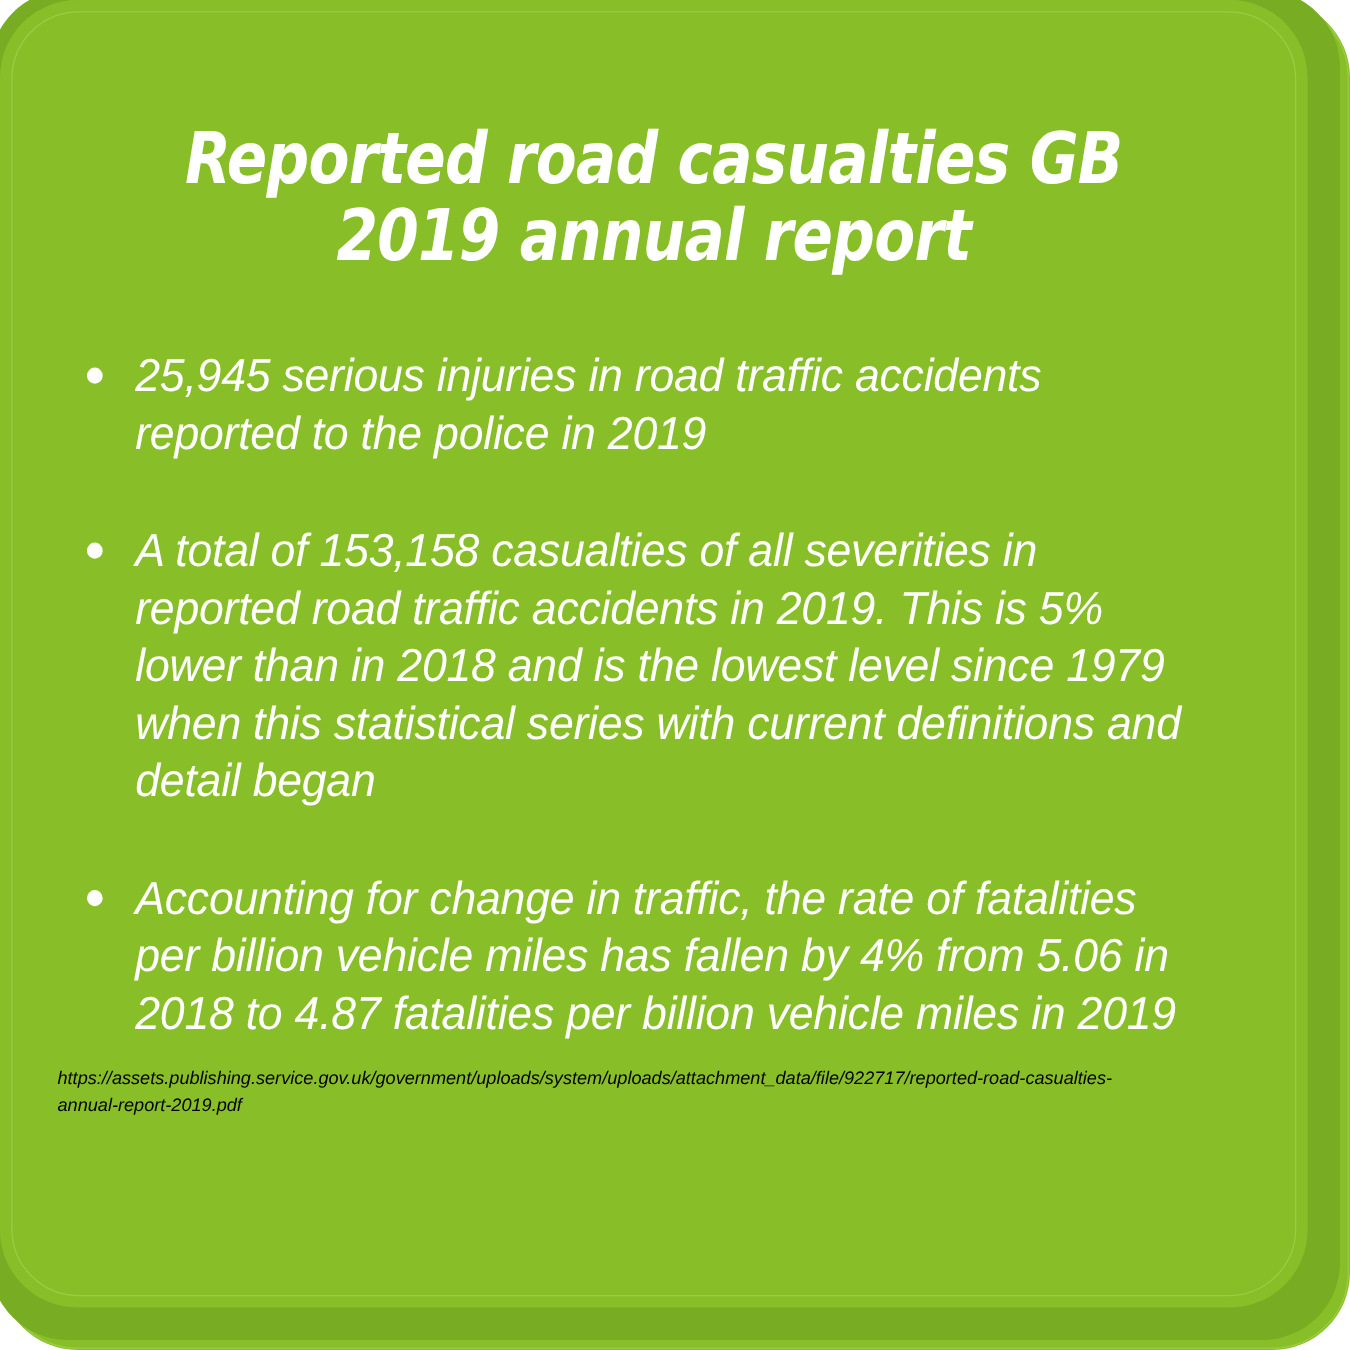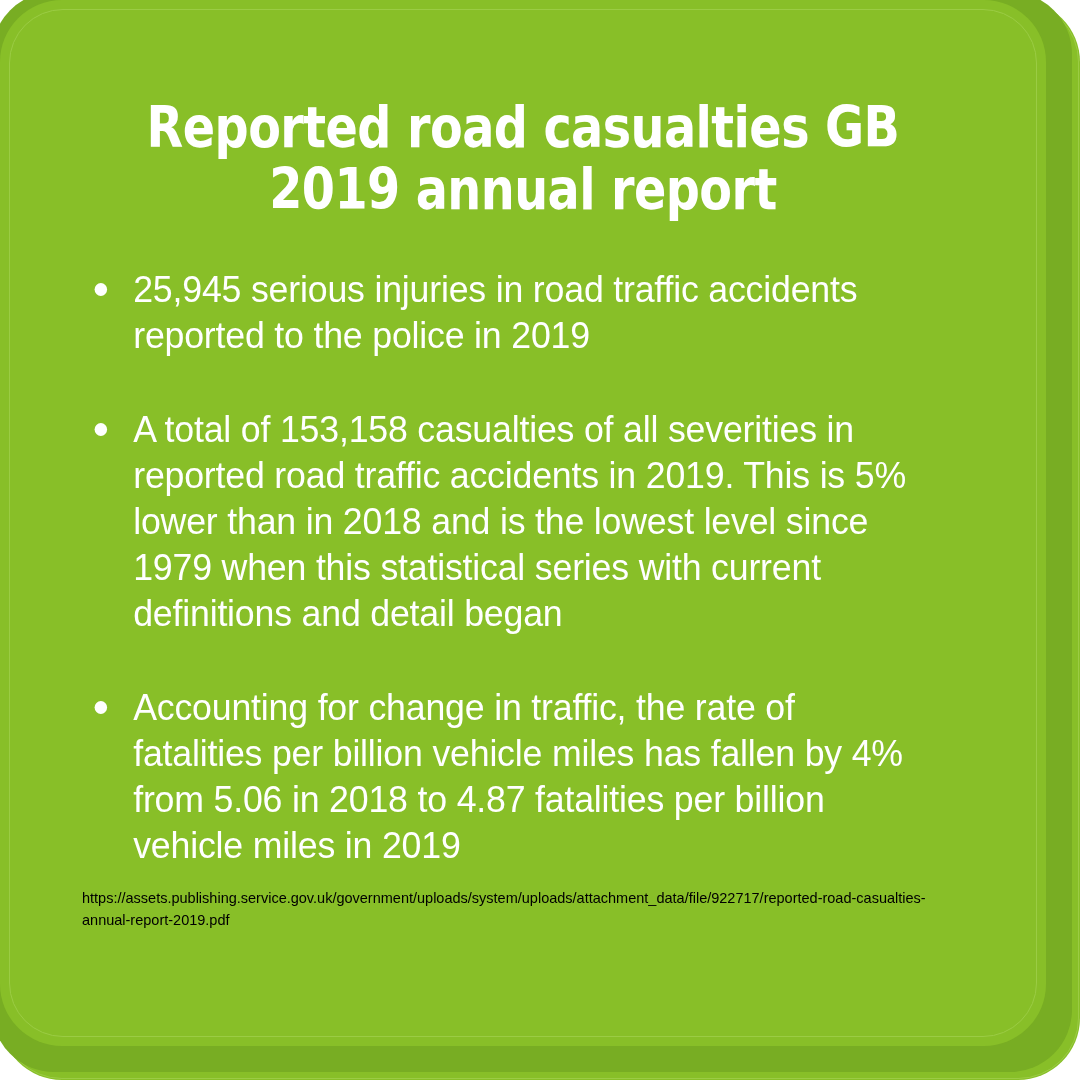--- a/index.html
+++ b/index.html
@@ -79,41 +79,42 @@
 
   
 
   .content {
     position: absolute;
     left: 0;
     top: 0;
     width: 1046px;
     height: 808px;
     box-sizing: border-box;
-    padding: 0 78px;
+    padding: 0 42px;
+    font-style: italic;
   }
 
   .card-title {
     margin: 0;
     padding: 96px 30px 0 30px;
     text-align: center;
     color: #ffffff;
     font-family: "DejaVu Sans", "Liberation Sans", sans-serif;
     font-weight: bold;
     font-size: 57px;
     line-height: 62px;
     letter-spacing: -0.6px;
     font-stretch: condensed;
     transform: scaleX(0.93);
     transform-origin: 50% 0;
   }
 
   .bullet-list {
     list-style: none;
-    margin: 5px;
+    margin: 16px;
     padding: 42px 0 0 0;
   }
 
   .bullet-item {
     position: relative;
     padding-left: 52px;
     margin-bottom: 48px;
     color: #ffffff;
     font-family: "Liberation Sans", "DejaVu Sans", sans-serif;
     font-weight: 300;

